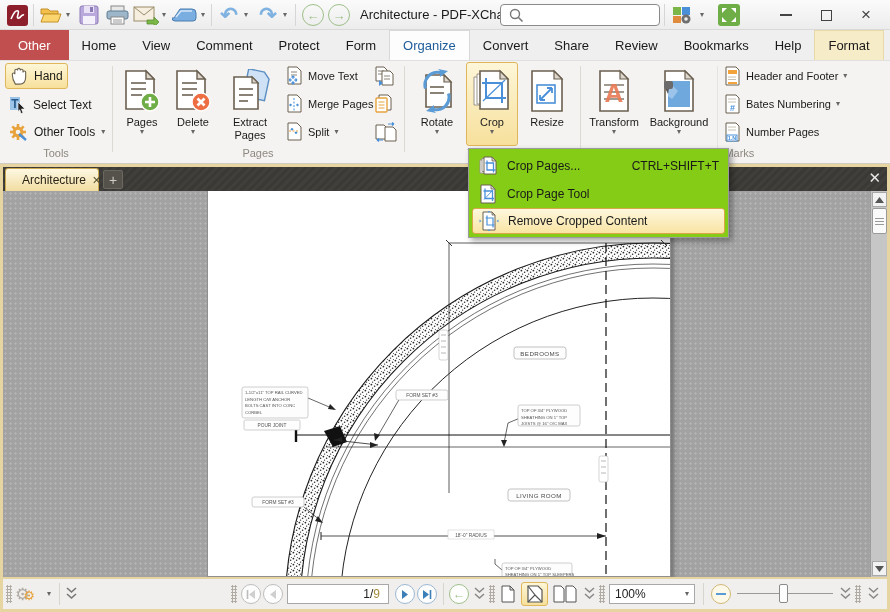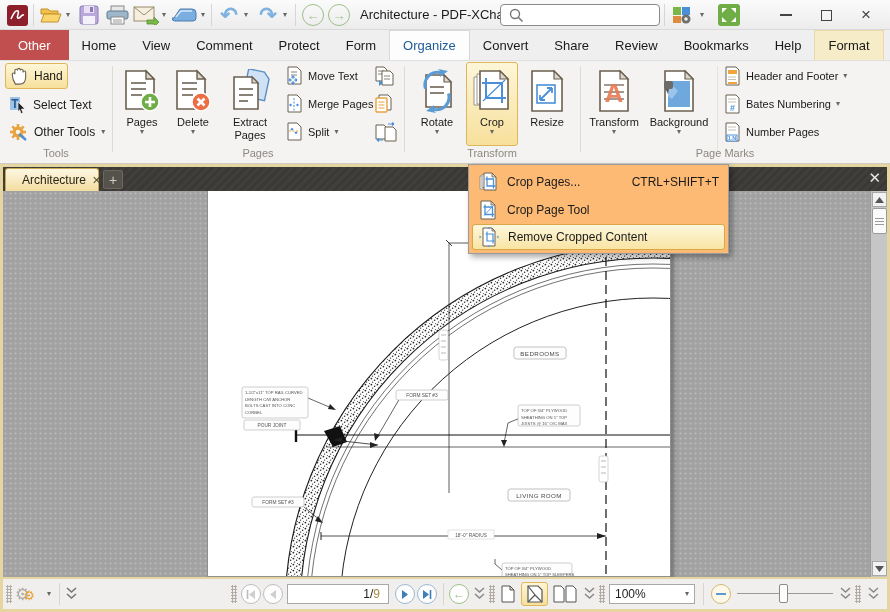--- a/index.html
+++ b/index.html
@@ -73,21 +73,21 @@
     background:#fdfdfd;display:flex;align-items:center;justify-content:center;}
   .pagebox{position:absolute;left:284px;top:5px;width:102px;height:20px;background:#fff;
     border:1px solid #a8a8a8;display:flex;align-items:center;justify-content:flex-end;padding-right:8px;font-size:12px;}
   .pagebox .tot{color:#a5893b;}
   .zoombox{position:absolute;left:580px;top:5px;width:86px;height:20px;background:#fff;border:1px solid #a8a8a8;
     display:flex;align-items:center;padding:4px 5px;font-size:12px;}
   .zoombox .caret{margin-left:auto;}
   .laybox{position:absolute;top:3px;height:24px;display:flex;align-items:center;justify-content:center;border-radius:3px;}
   .sb-sep{position:absolute;top:4px;width:1px;height:22px;background:#d8d5cf;}
   
-  .menu{position:absolute;left:468px;top:164px;width:261px;background:#fdba74;border:1px solid #9b9b9b;
+  .menu{position:absolute;left:468px;top:148px;width:261px;background:#84cc16;border:1px solid #9b9b9b;
     box-shadow:3px 3px 6px rgba(0,0,0,.35);padding:3px;z-index:50;}
   .mitem{height:28px;display:flex;align-items:center;gap:9px;padding:0 6px;font-size:12px;color:#1a1a1a;}
   .mitem .sc{margin-left:auto;color:#1a1a1a;}
   .mitem.sel{background:linear-gradient(#fdf7dd,#f9e4a3);border:1px solid #d8a848;border-radius:3px;height:26px;}
   svg{display:block;}
   text{font-family:"Liberation Sans",sans-serif;}
 </style>
 </head>
 <body>
 

